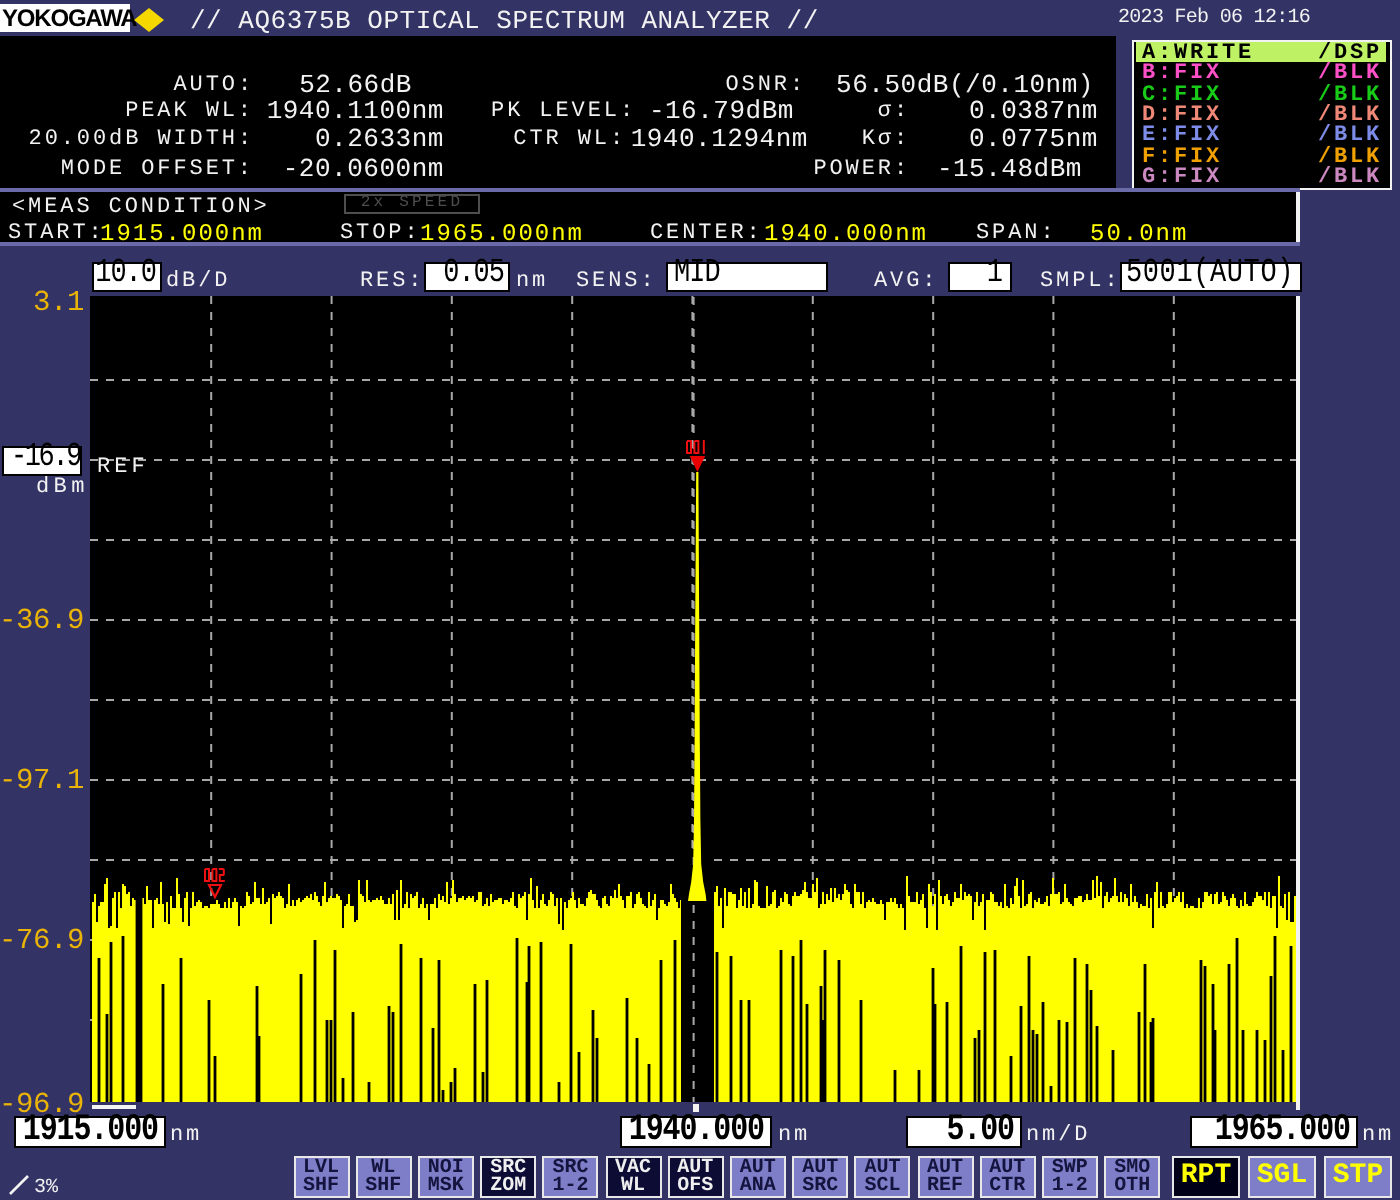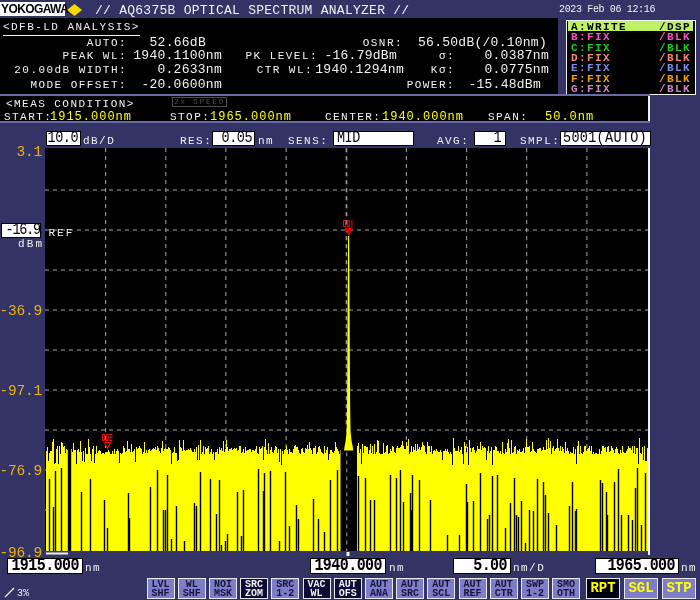--- a/index.html
+++ b/index.html
@@ -27,21 +27,20 @@
 <div id="screen">
 
 <div style="left:0;top:2px;width:65px;height:14px;background:#fff"></div>
 <div style="left:1px;top:3px;color:#000;font-family:'Liberation Sans',sans-serif;font-size:12px;line-height:12px;font-weight:bold;letter-spacing:-0.6px">YOKOGAWA</div>
 <div style="left:66px;top:3px"><svg width="17" height="12">
         <polygon points="8.5,0 16,6 8.5,12 1,6" fill="#f5d800"></polygon>
       </svg></div>
 <div class="vl" style="left:95px;top:4px">// AQ6375B OPTICAL SPECTRUM ANALYZER //</div>
 <div class="dt" style="left:559px;top:3px">2023 Feb 06 12:16</div>
 <div style="left:0;top:18px;width:558px;height:76px;background:#000"></div>
-<div class="lb" style="left:3px;top:22px;border-bottom:1px solid #f2f2f2;padding-bottom:2px">&lt;DFB-LD ANALYSIS&gt;</div>
 <div class="lb" style="right:573px;top:37.5px">AUTO:</div>
 <div class="vl" style="right:494px;top:35.5px">52.66dB</div>
 <div class="lb" style="right:297px;top:37.5px">OSNR:</div>
 <div class="vl" style="right:153px;top:35.5px">56.50dB(/0.10nm)</div>
 <div class="lb" style="right:573px;top:50.5px">PEAK WL:</div>
 <div class="vl" style="right:478px;top:48.5px">1940.1100nm</div>
 <div class="lb" style="right:382px;top:50.5px">PK LEVEL:</div>
 <div class="vl" style="right:303px;top:48.5px">-16.79dBm</div>
 <div class="lb" style="right:245px;top:50.5px">σ:</div>
 <div class="vl" style="right:151px;top:48.5px">0.0387nm</div>
@@ -61,21 +60,21 @@
 <div class="tr" style="left:568px;top:41.7px;width:125px;height:10.3px;color:#18cc18"><span style="position:absolute;left:3px;top:1px">C:FIX</span><span style="position:absolute;right:2px;top:1px">/BLK</span></div>
 <div class="tr" style="left:568px;top:52.050000000000004px;width:125px;height:10.3px;color:#f08878"><span style="position:absolute;left:3px;top:1px">D:FIX</span><span style="position:absolute;right:2px;top:1px">/BLK</span></div>
 <div class="tr" style="left:568px;top:62.400000000000006px;width:125px;height:10.3px;color:#7c8ce8"><span style="position:absolute;left:3px;top:1px">E:FIX</span><span style="position:absolute;right:2px;top:1px">/BLK</span></div>
 <div class="tr" style="left:568px;top:72.75px;width:125px;height:10.3px;color:#f0a000"><span style="position:absolute;left:3px;top:1px">F:FIX</span><span style="position:absolute;right:2px;top:1px">/BLK</span></div>
 <div class="tr" style="left:568px;top:83.1px;width:125px;height:10.3px;color:#cc88c0"><span style="position:absolute;left:3px;top:1px">G:FIX</span><span style="position:absolute;right:2px;top:1px">/BLK</span></div>
 <div style="left:0;top:94px;width:650px;height:2px;background:#6a6aa9"></div>
 <div style="left:0;top:96px;width:648px;height:25px;background:#000"></div>
 <div style="left:648px;top:96px;width:2px;height:25px;background:#f2f2f2"></div>
 <div style="left:0;top:121px;width:650px;height:2px;background:#6a6aa9"></div>
 <div class="lb" style="left:6px;top:99px">&lt;MEAS CONDITION&gt;</div>
-<div style="left:172px;top:97px;width:55px;height:10px;border:1px solid #4e4e4e;box-sizing:border-box;color:#4e4e4e;font-size:8px;line-height:8px;letter-spacing:1.6px;text-align:center">2x SPEED</div>
+<div style="left:172px;top:97px;width:68px;height:10px;border:1px solid #4e4e4e;box-sizing:border-box;color:#4e4e4e;font-size:8px;line-height:8px;letter-spacing:1.6px;text-align:center">2x SPEED</div>
 <div class="lb" style="left:4px;top:112px">START:</div>
 <div class="yv" style="left:50px;top:110.5px">1915.000nm</div>
 <div class="lb" style="left:170px;top:112px">STOP:</div>
 <div class="yv" style="left:210px;top:110.5px">1965.000nm</div>
 <div class="lb" style="left:325px;top:112px">CENTER:</div>
 <div class="yv" style="left:382px;top:110.5px">1940.000nm</div>
 <div class="lb" style="left:488px;top:112px">SPAN:</div>
 <div class="yv" style="left:545px;top:110.5px">50.0nm</div>
 <div class="wb" style="left:46px;top:131px;width:35px;height:15px;padding-right:2px"><span>10.0</span></div>
 <div class="lb" style="left:83px;top:136px">dB/D</div>

